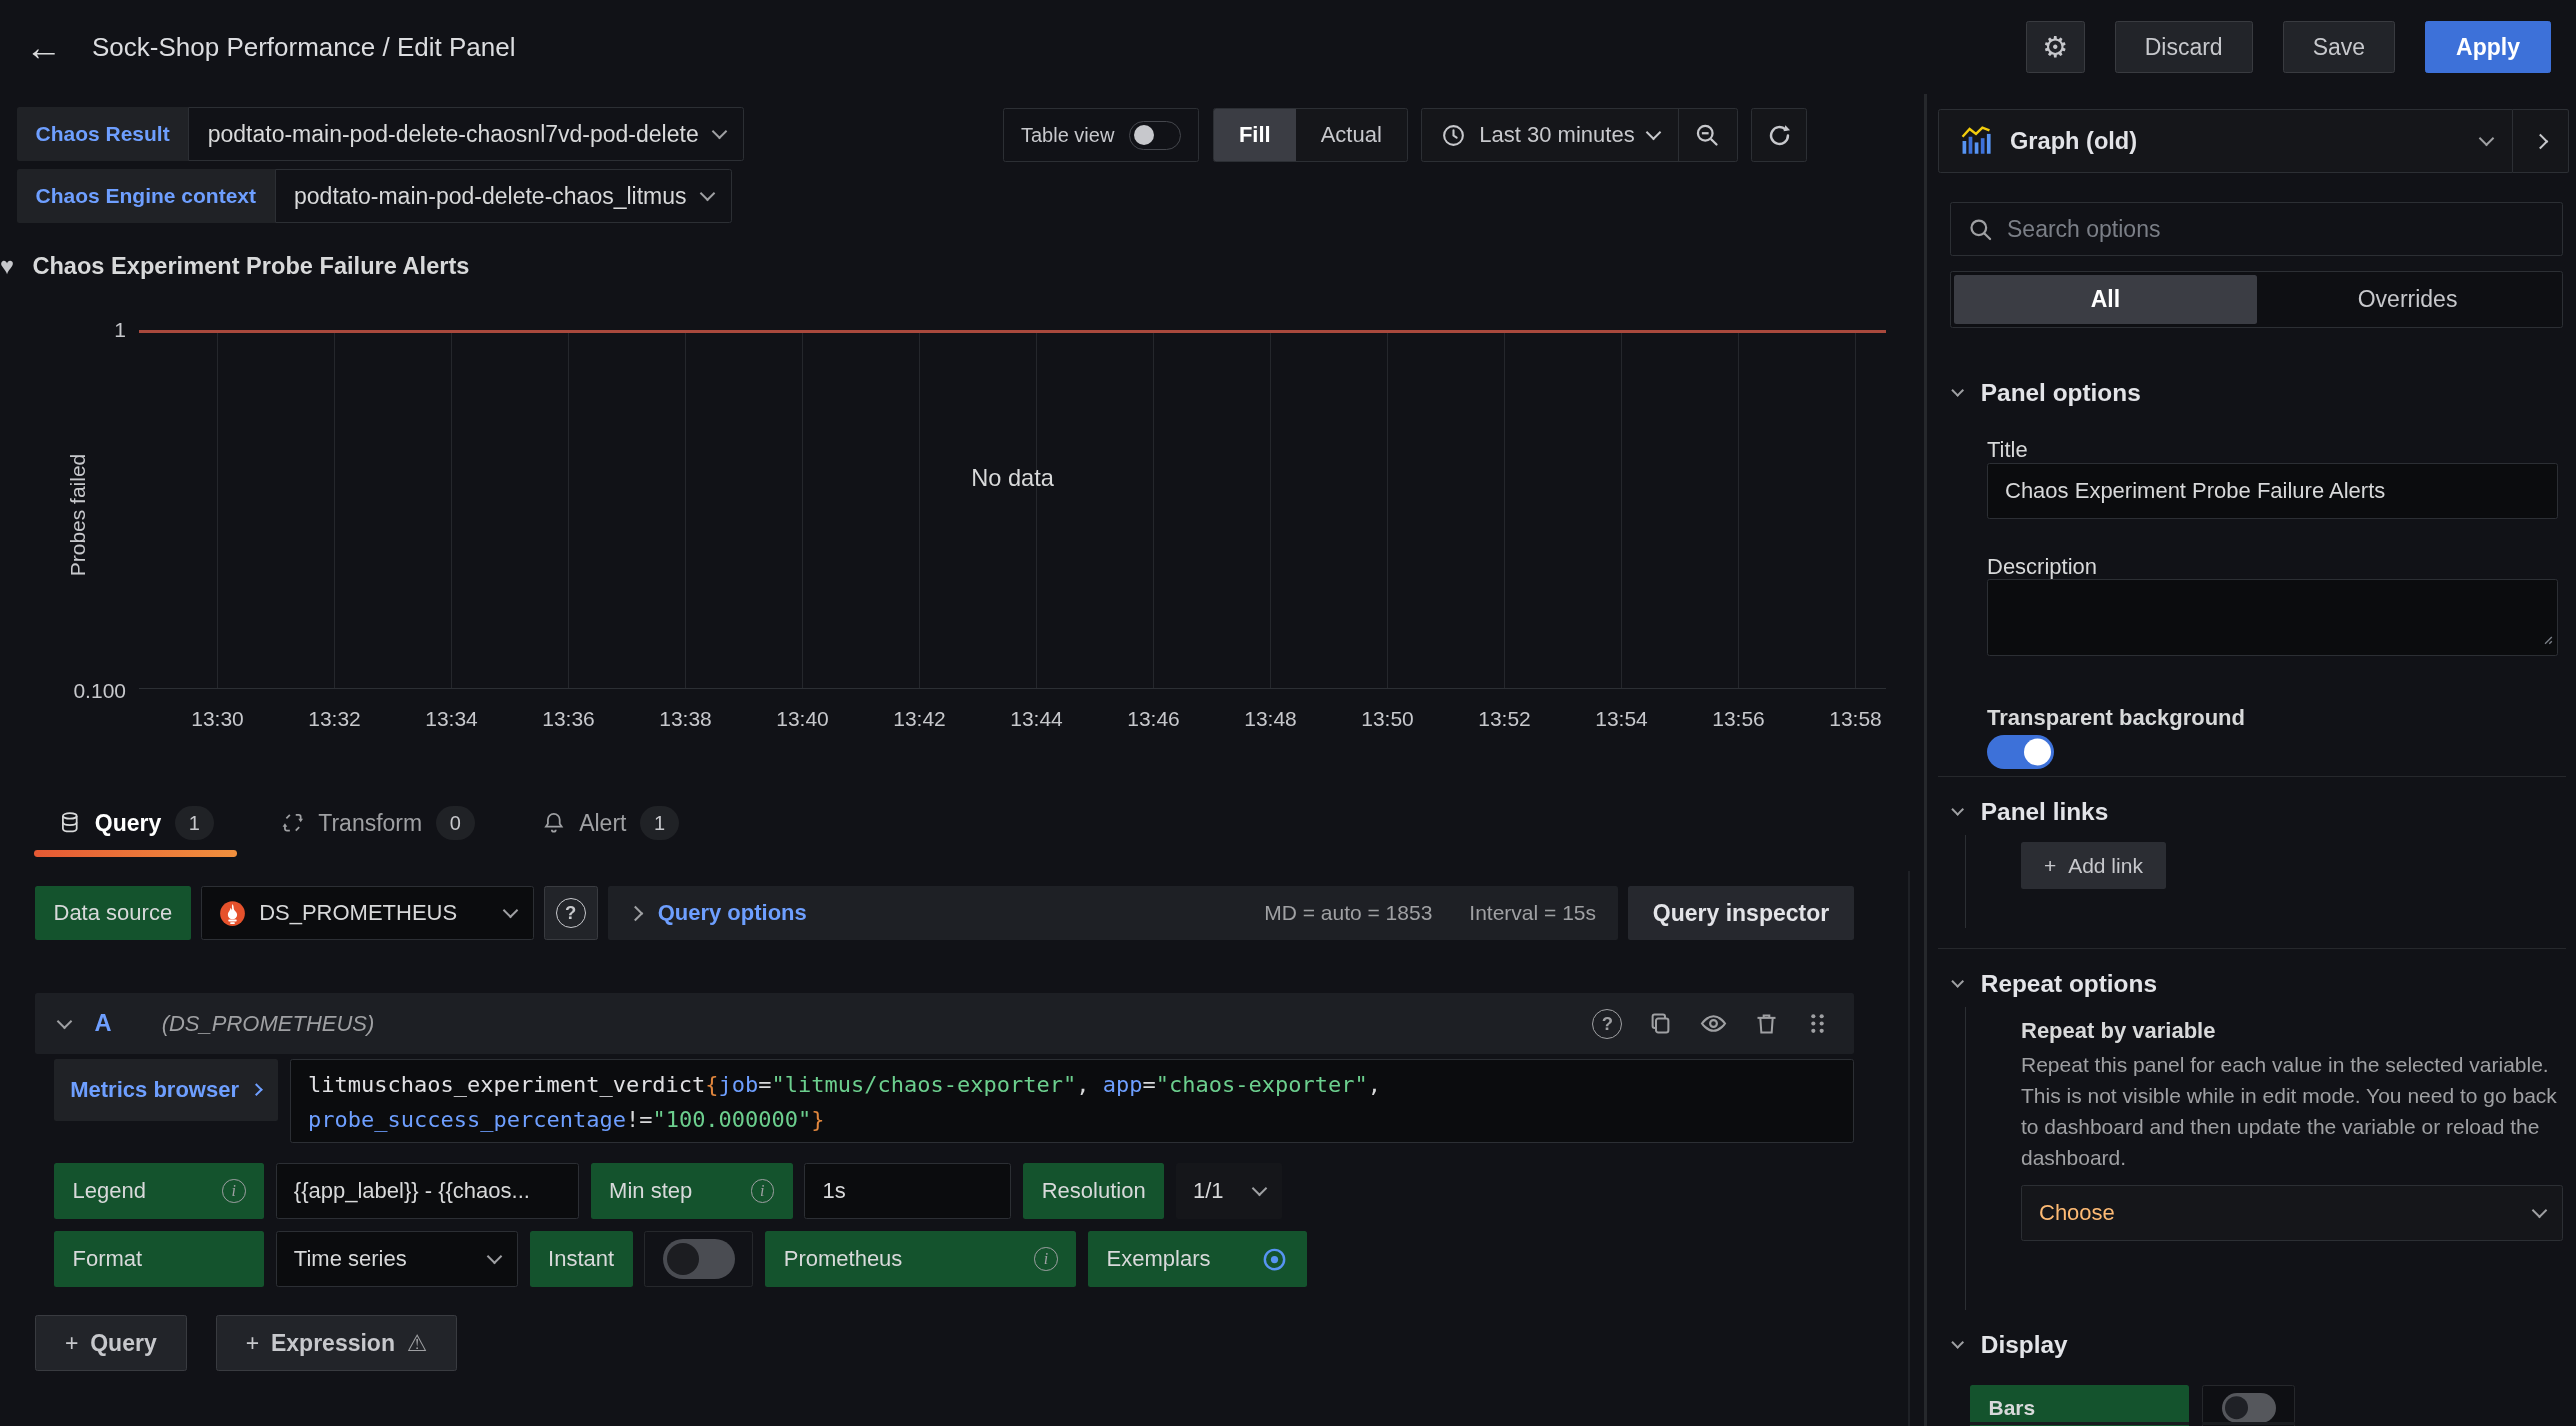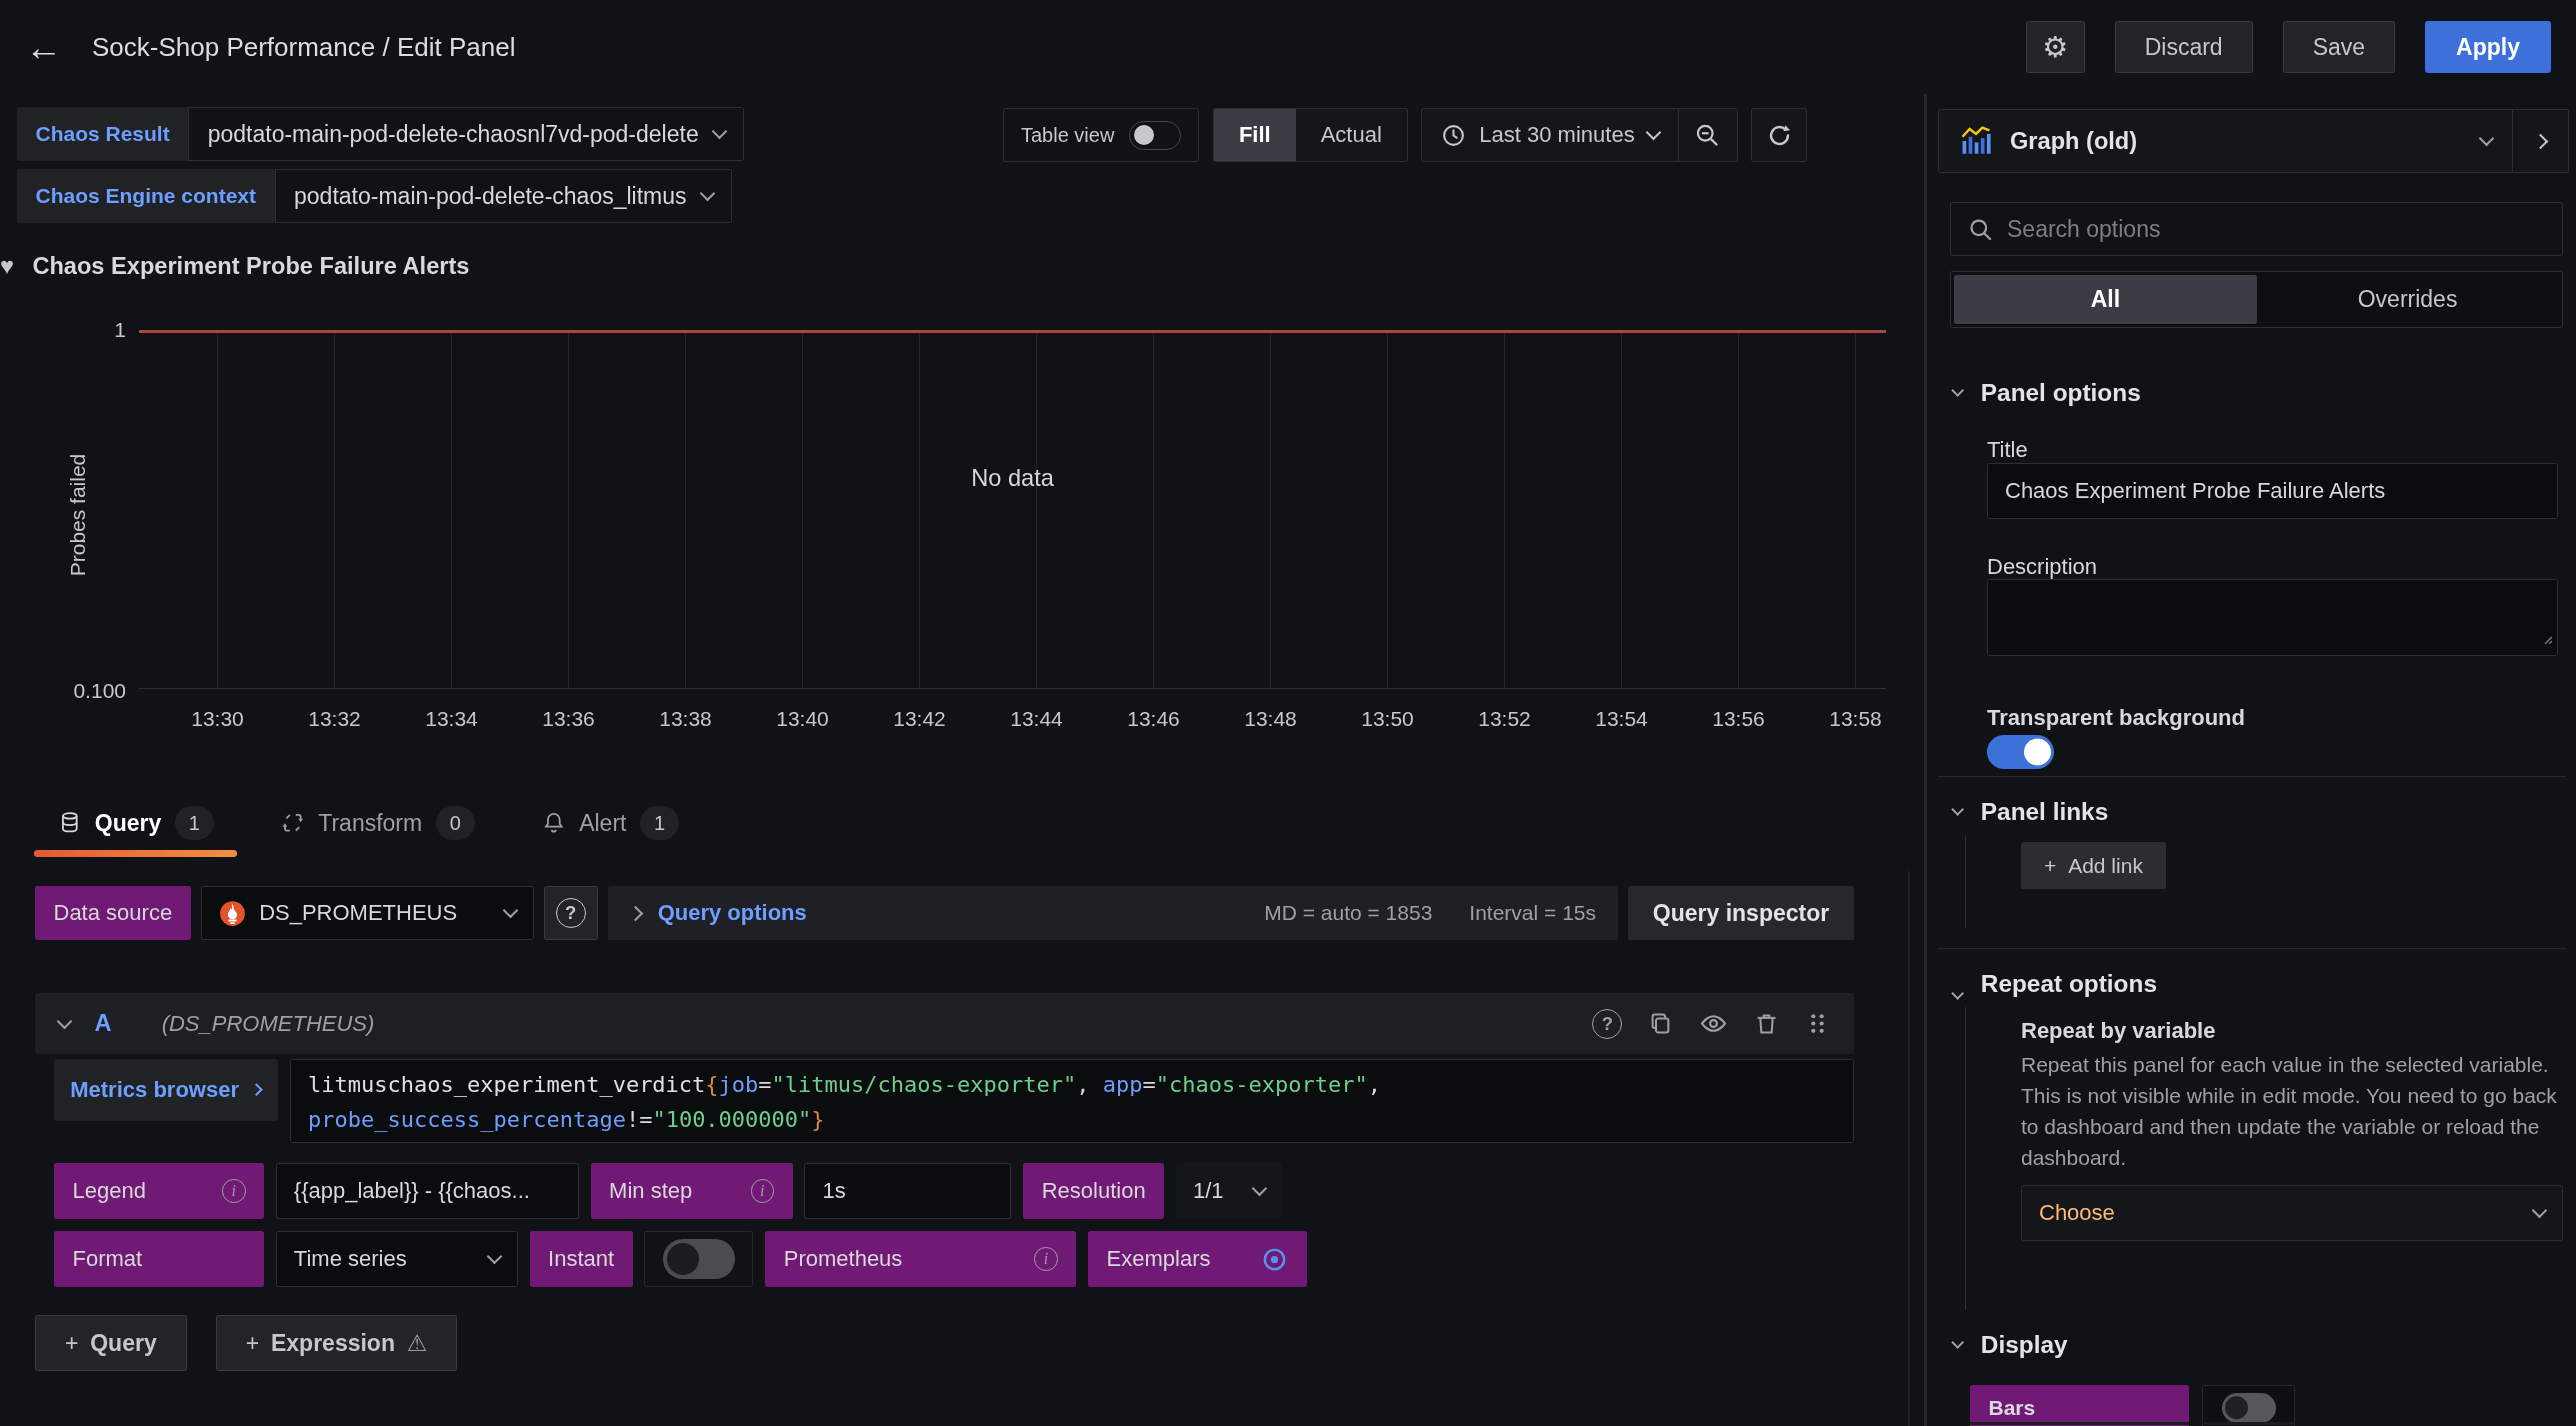--- a/index.html
+++ b/index.html
@@ -2,21 +2,21 @@
 <html style="font-size:13.5px"><head>
 <meta charset="utf-8">
 <style>
   * { box-sizing: border-box; margin: 0; padding: 0; }
   html,body { background:#000; }
   body { font-family: "Liberation Sans", "DejaVu Sans", sans-serif; }
   .screen { position:relative; width:2576px; height:1426px; background:#111217; color:#d8d9da; overflow:hidden; }
   .abs { position:absolute; }
 
   
-  .box-label { background:#701a75; color:#d8d9da; font-size:22px; display:flex; align-items:center; padding:0 18.5px; border-radius:2.5px; height:100%; gap:11.8px; white-space:nowrap; }
+  .box-label { background:#14532d; color:#d8d9da; font-size:22px; display:flex; align-items:center; padding:0 18.5px; border-radius:2.5px; height:100%; gap:11.8px; white-space:nowrap; }
   .gf-input, .gf-select { background:#0b0c0e; border:0.8px solid #2c2f34; border-radius:2.5px; color:#d8d9da; font-size:22px; display:flex; align-items:center; padding:0 17px; height:100%; gap:13.5px; white-space:nowrap; }
   input.gf-input { font-family:"Liberation Sans",sans-serif; outline:none; }
   .gf-btn { background:#222429; border:0.8px solid #393b40; border-radius:2.5px; color:#c7c8cc; font-size:23px; font-weight:500; display:flex; align-items:center; justify-content:center; gap:11.8px; white-space:nowrap; }
   .gf-btn.primary { background:#3d71d9; border-color:#3d71d9; color:#fff; font-weight:700; }
   .blue { color:#6e9fff; }
   .dim { color:#9fa0a3; }
   .chev { display:inline-block; width:11px; height:11px; border-right:2.5px solid currentColor; border-bottom:2.5px solid currentColor; }
   .chev.down { transform:rotate(45deg); margin-top:-5px; }
   .chev.right { transform:rotate(-45deg); }
   .circle-glyph { width:29px; height:29px; border:1.7px solid currentColor; border-radius:50%; display:flex; align-items:center; justify-content:center; font-size:18.5px; font-weight:700; }
@@ -454,21 +454,21 @@
       <span>Panel links</span>
     </div>
     <div class="guide" style="top:741px; height:93px;"></div>
     <button class="sb gf-btn" style="left:93px; top:748px; width:145px; height:47px; border:none; background:#2b2d33; font-size:21px;">
       <span>+</span>
       <span>Add link</span>
     </button>
 
     <div class="sb-divider" style="top:854px;"></div>
 
-    <div class="sb section-head" style="left:25px; top:876px;align-items:flex-end;">
+    <div class="sb section-head" style="left:25px; top:876px;">
       <span class="chev down" style="width:9.3px;height:9.3px;"></span>
       <span>Repeat options</span>
     </div>
     <div class="guide" style="top:913px; height:303px;"></div>
     <div class="sb field-label" style="left:93px; top:924px; font-weight:700;">Repeat by variable</div>
     <div class="sb para" style="left:93px; top:955px; width:542px;">Repeat this panel for each value in the selected variable. This is not visible while in edit mode. You need to go back to dashboard and then update the variable or reload the dashboard.</div>
     <div class="sb gf-select" style="left:93px; top:1091px; width:542px; height:56px; position:absolute; background:#15161a;">
       <span style="color:#fdba74;">Choose</span>
       <span class="chev down dim" style="margin-left:auto;"></span>
     </div>

